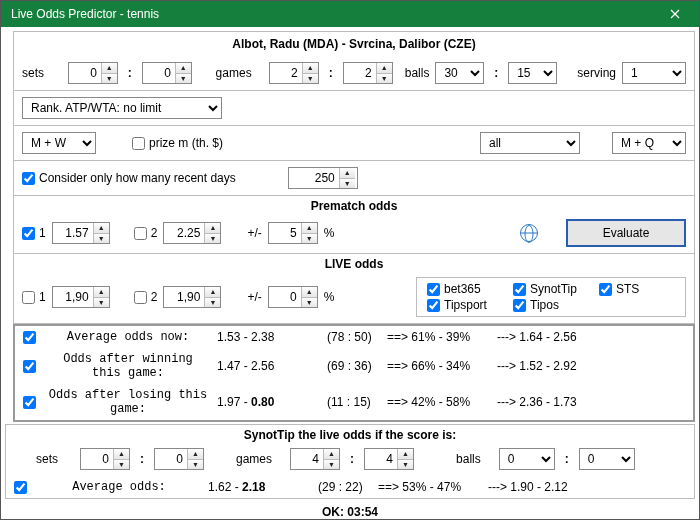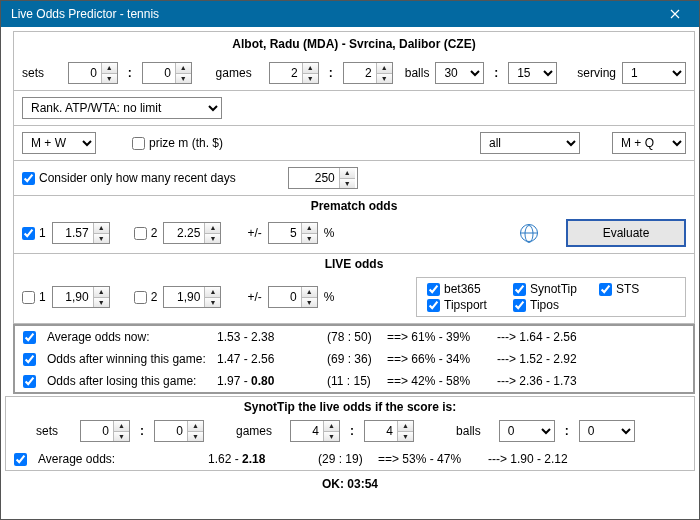--- a/index.html
+++ b/index.html
@@ -1,18 +1,18 @@
 <!DOCTYPE html>
 <html><head>
 <meta charset="utf-8">
 <style>
   * { box-sizing: border-box; font-family: "Segoe UI", Tahoma, sans-serif; font-size: 12px; }
   body { margin: 0; background: #fff; }
   .window { width: 700px; height: 520px; border: 1px solid #555; display: flex; flex-direction: column; }
-  .titlebar { background: #0369a1; color: #fff; height: 26px; display: flex; align-items: center; padding: 0 6px 0 10px; }
+  .titlebar { background: #15803d; color: #fff; height: 26px; display: flex; align-items: center; padding: 0 6px 0 10px; }
   .titlebar .title { flex: 1; font-size: 12px; }
   .titlebar .close { width: 36px; height: 26px; display: flex; align-items: center; justify-content: center; cursor: default; }
   .body { flex: 1; padding: 4px; overflow: hidden; }
   .panel { border: 1px solid #bcbcbc; margin-left: 8px; }
   .panel + .panel { border-top: none; }
   .row { padding: 6px 8px; display: flex; align-items: center; gap: 6px; }
   .match-title { font-weight: bold; text-align: center; padding: 5px 0; }
   .section-title { font-weight: bold; text-align: center; padding: 3px 0 0 0; }
   .lbl { white-space: nowrap; }
   .spinwrap { display: inline-flex; align-items: center; border: 1px solid #888; height: 22px; background: #fff; }
@@ -27,21 +27,21 @@
   .chk { display: inline-flex; align-items: center; gap: 4px; }
   .chk input { width: 13px; height: 13px; margin: 0; }
   .colon { padding: 0 4px; font-weight: bold; }
   .spacer { flex: 1; }
   button.eval { width: 120px; height: 28px; border: 2px solid #2a5db0; background: #e6e6e6; font-size: 12px; cursor: default; }
   .globeicon { width: 18px; height: 18px; border: 1.5px solid #2a79c4; border-radius: 50%; position: relative; }
   .globeicon::before { content: ""; position: absolute; left: 50%; top: 0; width: 7px; height: 100%; border: 1.5px solid #2a79c4; border-radius: 50%; transform: translateX(-50%); }
   .globeicon::after { content: ""; position: absolute; top: 50%; left: 0; width: 100%; border-top: 1.5px solid #2a79c4; transform: translateY(-50%); }
   .bmk { display: grid; grid-template-columns: repeat(3,1fr); gap: 2px 10px; border: 1px solid #bcbcbc; padding: 4px 10px; width: 270px; }
   .outrow { display: grid; grid-template-columns: 24px 170px 110px 60px 110px 120px; align-items: center; padding: 4px 8px; }
-  .outrow .l1 { text-align: left; padding-right: 8px; }
+  .outrow .l1 { text-align: center; padding-right: 8px; font-family: Liberation Mono, monospace; }
   .outrow .l2 { white-space: nowrap; }
   .outrow .l3 { white-space: nowrap; }
   .outrow .l4 { white-space: nowrap; }
   .outrow .l5 { white-space: nowrap; }
   .counting { border: 1px solid #bcbcbc; }
   .footer { text-align: center; font-weight: bold; padding: 6px 0; }
   .prize-chk { margin-left: 30px; }
 </style>
 </head>
 <body>
@@ -325,21 +325,21 @@
         <select class="sel-sm"><option>0</option></select>
         <span class="colon">:</span>
         <select class="sel-sm"><option>0</option></select>
       </div>
       <div class="outrow">
         <label class="chk">
             <input type="checkbox" checked="" style="">
           </label>
         <span class="l1">Average odds:</span>
         <span class="l2" id="cavg-odds">1.62 - <b>2.18</b></span>
-        <span class="l3">(29 : 19)</span>
+        <span class="l3">(29 : 22)</span>
         <span class="l4">==&gt; 53%  -  47%</span>
         <span class="l5">---&gt;  1.90  -  2.12</span>
       </div>
     </div>
 
     <div class="footer">OK: 03:54</div>
   </div>
 </div>
 
 </body></html>

